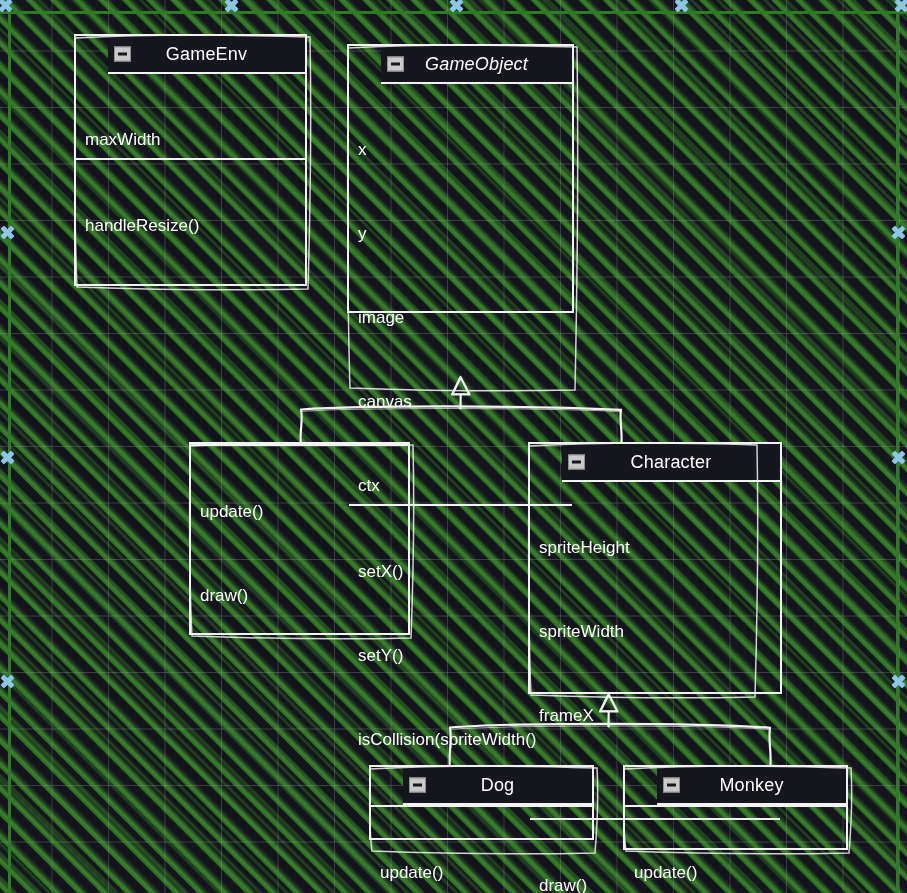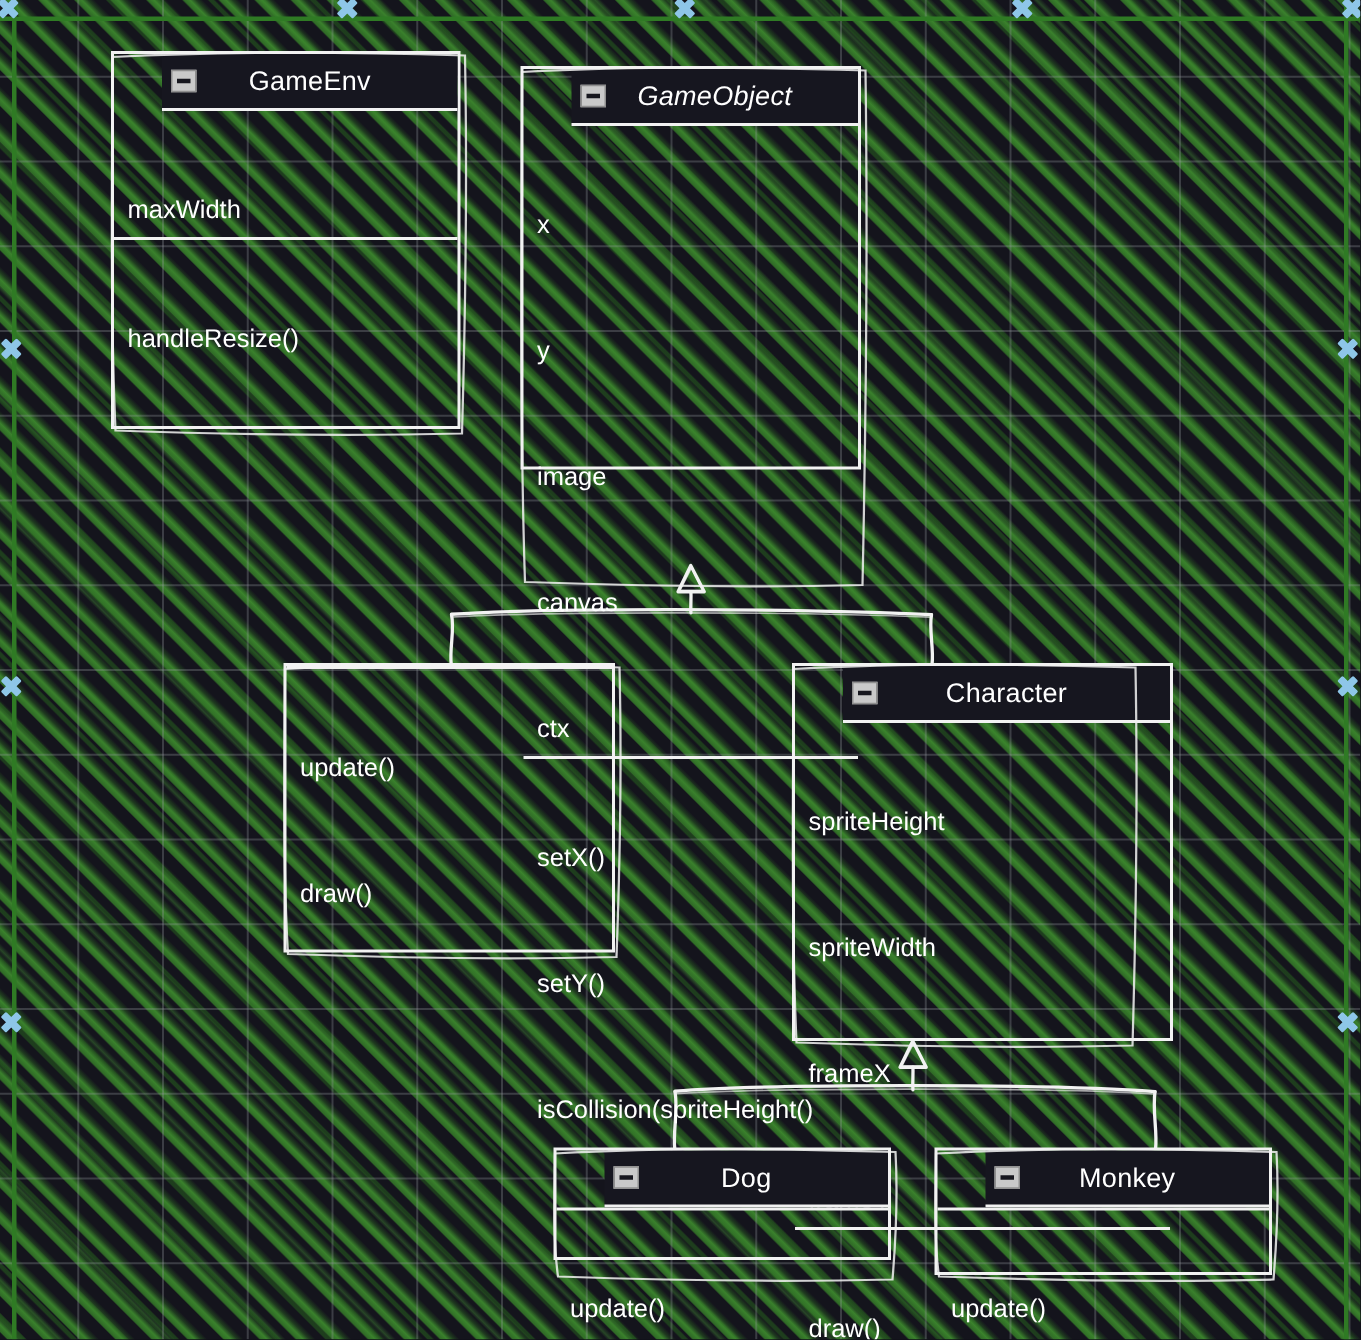--- a/index.html
+++ b/index.html
@@ -253,21 +253,21 @@
         <div class="compartment">
           <div class="member">x</div>
           <div class="member">y</div>
           <div class="member">image</div>
           <div class="member">canvas</div>
           <div class="member">ctx</div>
         </div>
         <div class="compartment divider">
           <div class="member">setX()</div>
           <div class="member">setY()</div>
-          <div class="member">isCollision(spriteHeight()</div>
+          <div class="member">isCollision(spriteWidth()</div>
         </div>
         <svg class="sketch-overlay" width="233" height="349" viewBox="0 0 233 349">
           <path d="M2,5 C82.44999999999999,0.6000000000000001 161.89999999999998,1.8 231,4 C232.6,123.05 231.2,243.1 229,347 C152.82,348.8 71.1,347.4 4,345 C0.3999999999999999,236.24 1.8,105.89999999999999 2,5 Z" fill="none" stroke="#f2f2f2" stroke-width="1.5" opacity="0.85"></path>
         </svg>
       </div>
       <div class="uml-class" style="left: 189px; top: 442px; width: 221px; height: 193px;">
         <div class="compartment divider">
           <div class="member"><span class="uline">update</span><span>()</span></div>
           <div class="member">draw()</div>
         </div>

